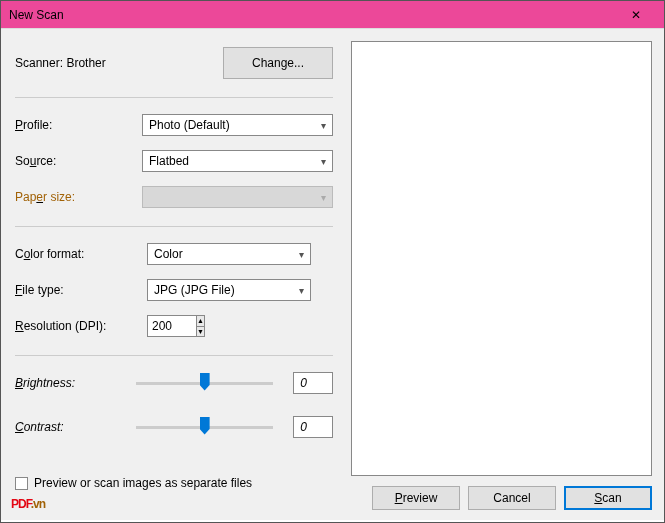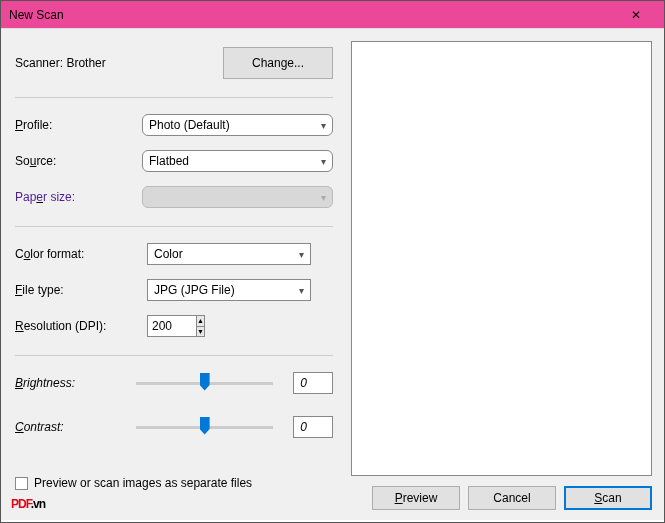--- a/index.html
+++ b/index.html
@@ -9,24 +9,24 @@
 .close-btn { width: 40px; height: 28px; display: flex; align-items: center; justify-content: center; cursor: pointer; font-size: 14px; }
 .content { display: flex; height: calc(100% - 30px); background: #f0f0f0; }
 .left { width: 344px; padding: 18px 12px 10px 14px; display: flex; flex-direction: column; }
 .right { flex: 1; padding: 12px 12px 10px 6px; display: flex; flex-direction: column; }
 .preview-area { flex: 1; background: #fff; border: 1px solid #888; margin-bottom: 10px; }
 .row { display: flex; align-items: center; margin-bottom: 14px; }
 .separator { height: 1px; background: #ccc; margin: 4px 0 16px 0; }
 .scanner-label { font-size: 12px; color: #000; }
 .change-btn { margin-left: auto; width: 110px; height: 32px; background: #e1e1e1; border: 1px solid #adadad; cursor: pointer; font-size: 12px; }
 .field-label { width: 132px; font-size: 12px; color: #000; }
-.field-label.disabled { color: #4c1d95; }
+.field-label.disabled { color: #a16207; }
 .underline { text-decoration: underline; text-decoration-color: #000; }
 .dropdown { height: 22px; background: #fff; border: 1px solid #888; display: flex; align-items: center; padding: 0 6px; position: relative; cursor: pointer; }
-.dropdown.wide { width: 198px; border-radius: 6px; }
+.dropdown.wide { width: 198px; }
 .dropdown.medium { width: 164px; }
 .dropdown.disabled { background: #d8d8d8; border-color: #bbb; cursor: default; }
 .dropdown::after { content: "▾"; position: absolute; right: 6px; font-size: 10px; color: #555; }
 .dropdown.disabled::after { color: #aaa; }
 .spinner-wrap { display: flex; width: 56px; height: 22px; }
 .spinner-input { width: 50px; height: 22px; border: 1px solid #888; padding: 0 4px; text-align: left; }
 .spinner-arrows { width: 16px; display: flex; flex-direction: column; border: 1px solid #888; border-left: none; }
 .spinner-arrows div { flex: 1; background: #e8e8e8; font-size: 7px; text-align: center; line-height: 9px; cursor: pointer; }
 .spinner-arrows div:first-child { border-bottom: 1px solid #888; }
 .slider-row { display: flex; align-items: center; margin-bottom: 22px; font-style: italic; }
@@ -34,21 +34,21 @@
 .slider-track { width: 150px; height: 3px; background: #ccc; position: relative; margin-right: 20px; }
 .slider-thumb { position: absolute; top: -9px; left: 50%; transform: translateX(-50%); width: 10px; height: 18px; background: #0078d7; cursor: pointer; clip-path: polygon(0 0, 100% 0, 100% 70%, 50% 100%, 0 70%); }
 .slider-value { width: 42px; height: 22px; border: 1px solid #888; background: #fff; padding: 0 6px; display: flex; align-items: center; }
 .checkbox-row { display: flex; align-items: center; margin-top: auto; margin-bottom: 20px; }
 .checkbox { width: 13px; height: 13px; border: 1px solid #888; background: #fff; margin-right: 6px; cursor: pointer; }
 .footer-btns { display: flex; gap: 8px; justify-content: flex-end; }
 .footer-btn { width: 88px; height: 24px; background: #e1e1e1; border: 1px solid #adadad; cursor: pointer; font-size: 12px; }
 .footer-btn.primary { border: 2px solid #0078d7; }
 .watermark { position: absolute; left: 10px; bottom: 8px; font-size: 24px; font-weight: 900; font-family: Arial, sans-serif; letter-spacing: -1px; }
 .watermark .red { color: #e30613; margin-top: 48px; }
-.watermark .blue { color: #000000; }
+.watermark .blue { color: #a16207; }
 </style>
 </head>
 <body>
 
 <div class="titlebar">
   <span class="title">New Scan</span>
   <div class="close-btn">
     <span>✕</span>
   </div>
 </div>

